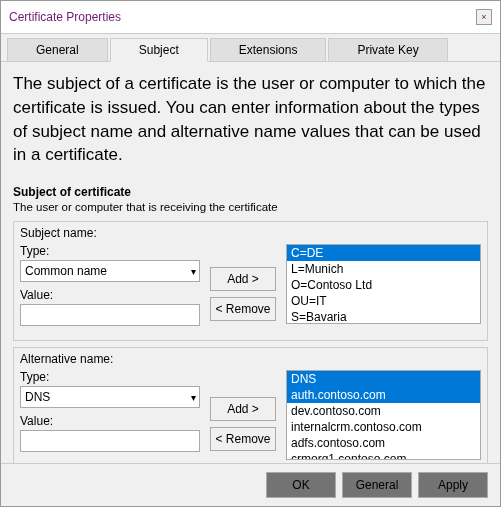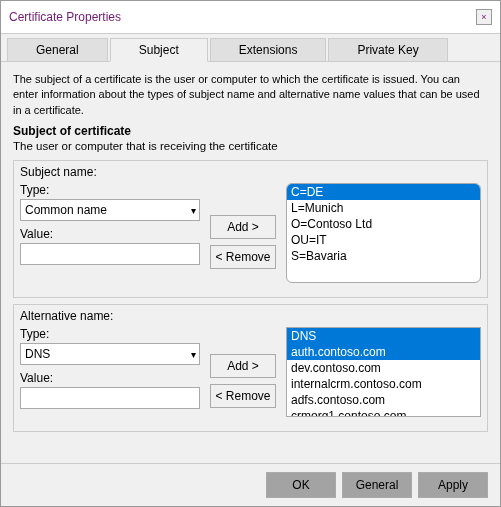--- a/index.html
+++ b/index.html
@@ -68,24 +68,24 @@
       margin-bottom: -1px;
       z-index: 1;
       position: relative;
     }
     .content {
       flex: 1;
       padding: 10px 12px;
       overflow: hidden;
     }
     .description {
-      font-size: 11px;
+      font-size: 17px;
       color: #000;
       line-height: 1.4;
-      margin-bottom: 6px;
+      margin-bottom: 18px;
     }
     .section-label {
       font-weight: bold;
       font-size: 12px;
       margin-bottom: 2px;
     }
     .section-sub {
       font-size: 11.5px;
       margin-bottom: 8px;
     }
@@ -182,21 +182,21 @@
       display: flex;
       justify-content: flex-end;
       padding: 8px 12px;
       gap: 6px;
       border-top: 1px solid #ccc;
       background: #f0f0f0;
     }
     .footer-btn {
       width: 70px;
       height: 26px;
-      background: #a3a3a3;
+      background: #737373;
       border: 1px solid #aaa;
       cursor: pointer;
       font-size: 12px;
       display: flex;
       align-items: center;
       justify-content: center;
     }
     .group-box {
       border: 1px solid #ccc;
       padding: 4px 6px 6px 6px;
@@ -248,21 +248,21 @@
             </select>
           </div>
           <div class="field-label">Value:</div>
           <input type="text" class="text-input" value="" style="">
         </div>
         <div class="panel-center">
           <button class="btn">Add &gt;</button>
           <button class="btn">&lt; Remove</button>
         </div>
         <div class="panel-right">
-          <div class="list-box" style="height: 100px; border-radius: 6px;">
+          <div class="list-box" style="height: 80px;">
             <div class="list-item selected">C=DE</div>
             <div class="list-item">L=Munich</div>
             <div class="list-item">O=Contoso Ltd</div>
             <div class="list-item">OU=IT</div>
             <div class="list-item">S=Bavaria</div>
 
           </div>
         </div>
       </div>
     </div>

